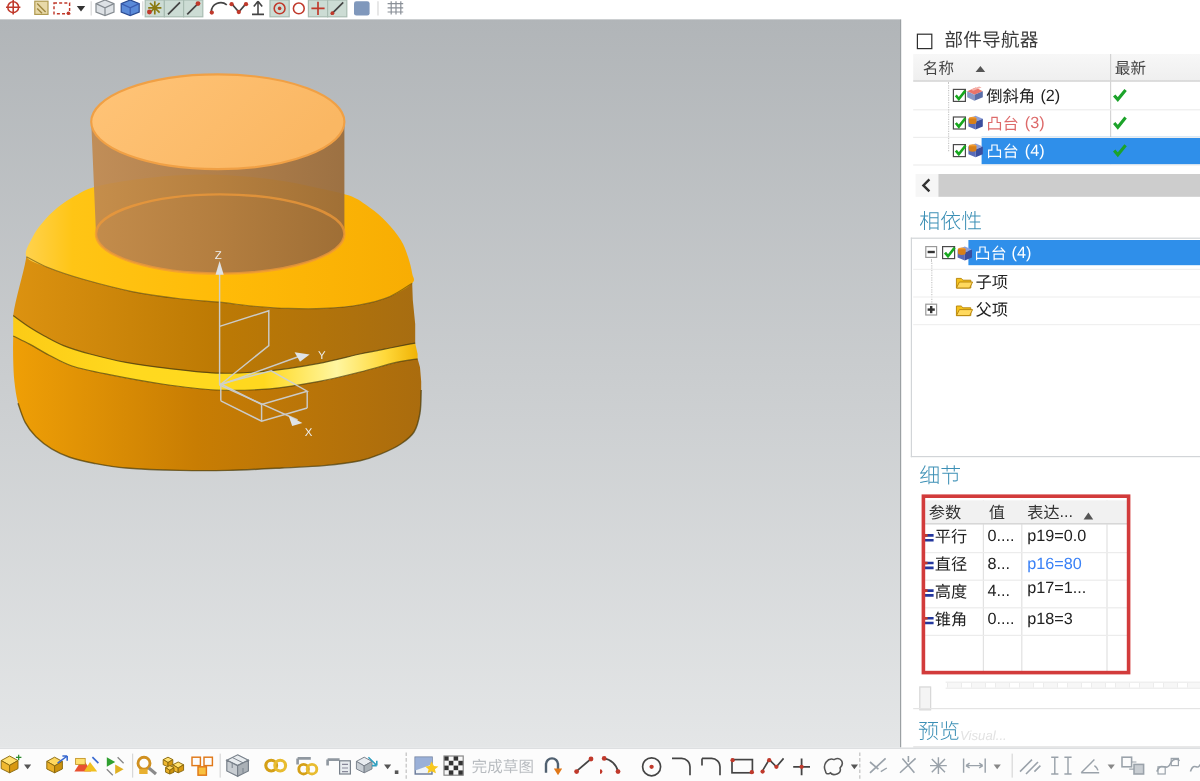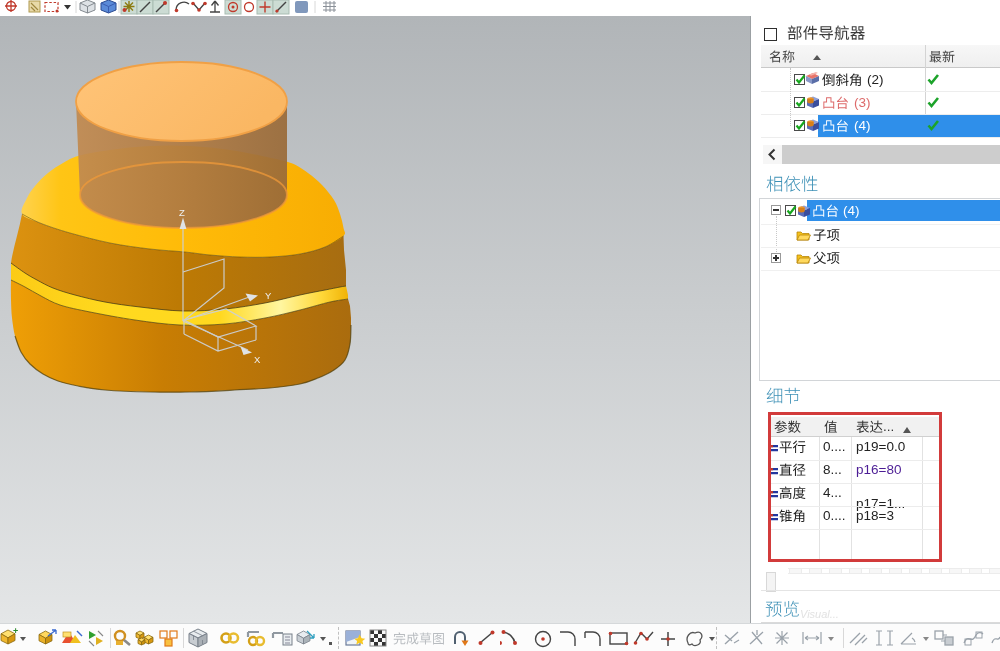--- a/index.html
+++ b/index.html
@@ -327,34 +327,34 @@
       <path d="M0,3.2 H8 M0,7.2 H8" stroke="#23379e" stroke-width="2.2"></path>
       <path d="M0,3.2 H3" stroke="#c03a2a" stroke-width="2.2"></path>
     </svg>
     <svg style="position:absolute;left:779px;top:463px;overflow:visible" width="27" height="13.5" class="">
       <g fill="#222" transform="translate(0,11.9) scale(0.0135,-0.0135)">
         <use href="#u76f4" x="0"></use>
         <use href="#u5f84" x="1000"></use>
       </g>
     </svg>
     <span class="t" style="left:823px;top:462px;font-size:13.5px;color:#222">8...</span>
-    <span class="t" style="left:856px;top:462px;font-size:13.5px;color:#4c1d95">p16=80</span>
+    <span class="t" style="left:856px;top:462px;font-size:13.5px;color:#3b82f6">p16=80</span>
     <div class="abs" style="left:771px;top:483px;width:169px;height:1px;background:#ececec"></div>
     <svg class="abs" style="left:770px;top:489px" width="9" height="11">
       <path d="M0,3.2 H8 M0,7.2 H8" stroke="#23379e" stroke-width="2.2"></path>
       <path d="M0,3.2 H3" stroke="#c03a2a" stroke-width="2.2"></path>
     </svg>
     <svg style="position:absolute;left:779px;top:486px;overflow:visible" width="27" height="13.5" class="">
       <g fill="#222" transform="translate(0,11.9) scale(0.0135,-0.0135)">
         <use href="#u9ad8" x="0"></use>
         <use href="#u5ea6" x="1000"></use>
       </g>
     </svg>
     <span class="t" style="left:823px;top:485px;font-size:13.5px;color:#222">4...</span>
-    <span class="t" style="left:856px;top:496px;font-size:13.5px;color:#222">p17=1...</span>
+    <span class="t" style="left:856px;top:482px;font-size:13.5px;color:#222">p17=1...</span>
     <div class="abs" style="left:771px;top:506px;width:169px;height:1px;background:#ececec"></div>
     <svg class="abs" style="left:770px;top:512px" width="9" height="11">
       <path d="M0,3.2 H8 M0,7.2 H8" stroke="#23379e" stroke-width="2.2"></path>
       <path d="M0,3.2 H3" stroke="#c03a2a" stroke-width="2.2"></path>
     </svg>
     <svg style="position:absolute;left:779px;top:509px;overflow:visible" width="27" height="13.5" class="">
       <g fill="#222" transform="translate(0,11.9) scale(0.0135,-0.0135)">
         <use href="#u9525" x="0"></use>
         <use href="#u89d2" x="1000"></use>
       </g>

